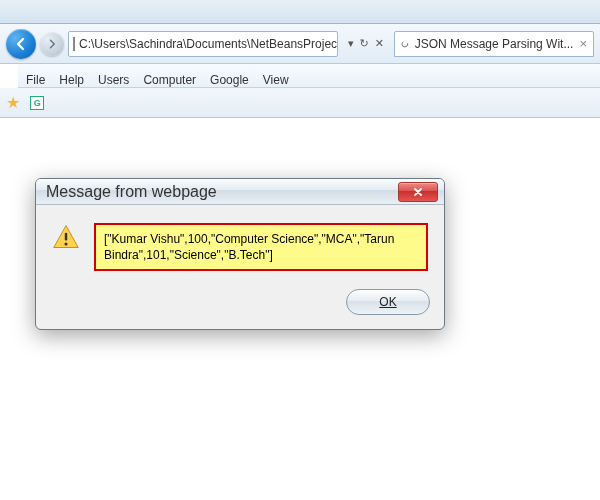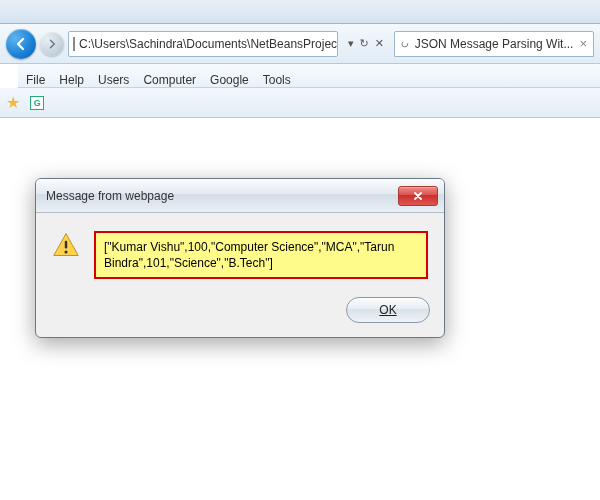--- a/index.html
+++ b/index.html
@@ -64,25 +64,25 @@
 
   
   .dialog {
     position:absolute; left:35px; top:60px; width:410px;
     border:1px solid #6b7886; border-radius:6px;
     background:#f0f0f0;
     box-shadow: 0 6px 22px rgba(0,0,0,.35);
     overflow:hidden;
   }
   .dlg-title {
-    height:34px; display:flex; align-items:center; justify-content:space-between;
+    height:26px; display:flex; align-items:center; justify-content:space-between;
     padding:0 6px 0 10px;
     background: linear-gradient(#fbfcfd,#e3eaf1 45%,#d3dde6 46%,#e9eff5);
     border-bottom:1px solid #b2bdc7;
-    font-size:12px; color:#333;
+    font-size:16px; color:#333;
   }
   .dlg-close {
     width:40px; height:20px; border-radius:3px;
     background: linear-gradient(#ef8a83,#d9534f 45%,#c9302c 46%,#e05650);
     border:1px solid #a73832;
     display:flex;align-items:center;justify-content:center; cursor:pointer;
     box-shadow: inset 0 1px 0 rgba(255,255,255,.3);
   }
   .dlg-body { padding:18px 16px 10px 16px; display:flex; gap:14px; align-items:flex-start; }
   .warn-icon { width:28px; height:28px; flex:none; }
@@ -135,21 +135,21 @@
     <span class="tab-close">×</span>
   </div>
 </div>
 
 <div class="menubar">
   <span>File</span>
   <span>Help</span>
   <span>Users</span>
   <span>Computer</span>
   <span>Google</span>
-  <span>Tools</span>
+  <span>View</span>
 </div>
 
 <div class="bookbar">
   <span class="star">★</span>
   <div class="bm-item">
     <span class="bm-favicon">G</span>
   </div>
 </div>
 
 <div class="page">

